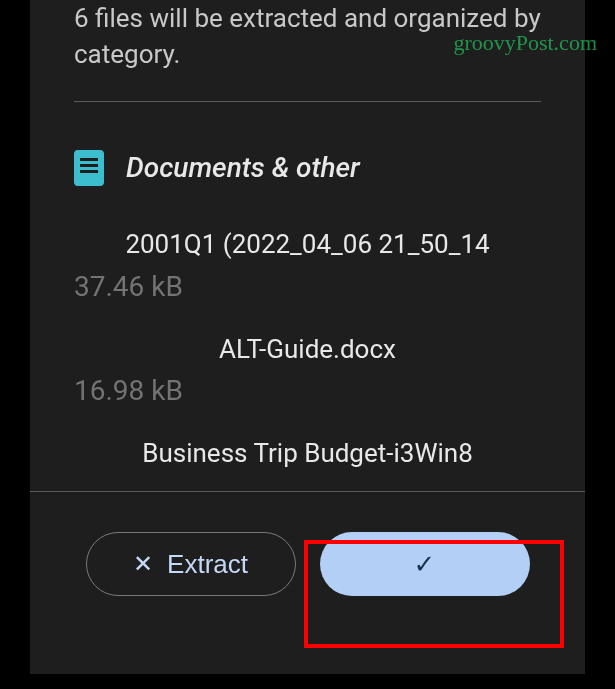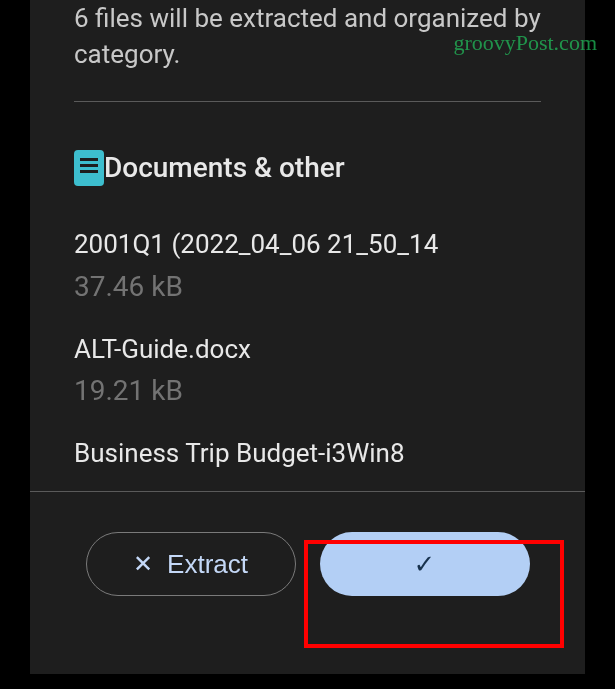--- a/index.html
+++ b/index.html
@@ -33,20 +33,22 @@
     }
     .divider {
       height: 1px;
       background: #5a5a5a;
       margin: 0 44px;
     }
     .section-header {
       display: flex;
       align-items: center;
       padding: 48px 44px 32px 44px;
+      gap: 22px;
+      font-style: italic;
     }
     .doc-icon {
       width: 30px;
       height: 36px;
       background: #3dbece;
       border-radius: 4px;
       position: relative;
     }
     .doc-icon::before {
       content: '';
@@ -64,20 +66,21 @@
       font-weight: 500;
     }
     .file-item {
       padding: 10px 44px 20px 44px;
     }
     .file-name {
       color: #e8e8e8;
       font-size: 26px;
       line-height: 1.3;
       margin-bottom: 8px;
+      text-align: center;
     }
     .file-size {
       color: #737373;
       font-size: 28px;
     }
     .file-item-last {
       padding: 10px 44px 12px 44px;
     }
     .divider-bottom {
       height: 1px;
@@ -150,21 +153,21 @@
     <div class="section-title">Documents &amp; other</div>
   </div>
 
   <div class="file-item">
     <div class="file-name">2001Q1 (2022_04_06 21_50_14</div>
     <div class="file-size">37.46 kB</div>
   </div>
 
   <div class="file-item">
     <div class="file-name">ALT-Guide.docx</div>
-    <div class="file-size">19.21 kB</div>
+    <div class="file-size">16.98 kB</div>
   </div>
 
   <div class="file-item-last">
     <div class="file-name">Business Trip Budget-i3Win8</div>
   </div>
 
   <div class="divider-bottom"></div>
 
   <div class="button-row">
     <button class="btn btn-cancel">

